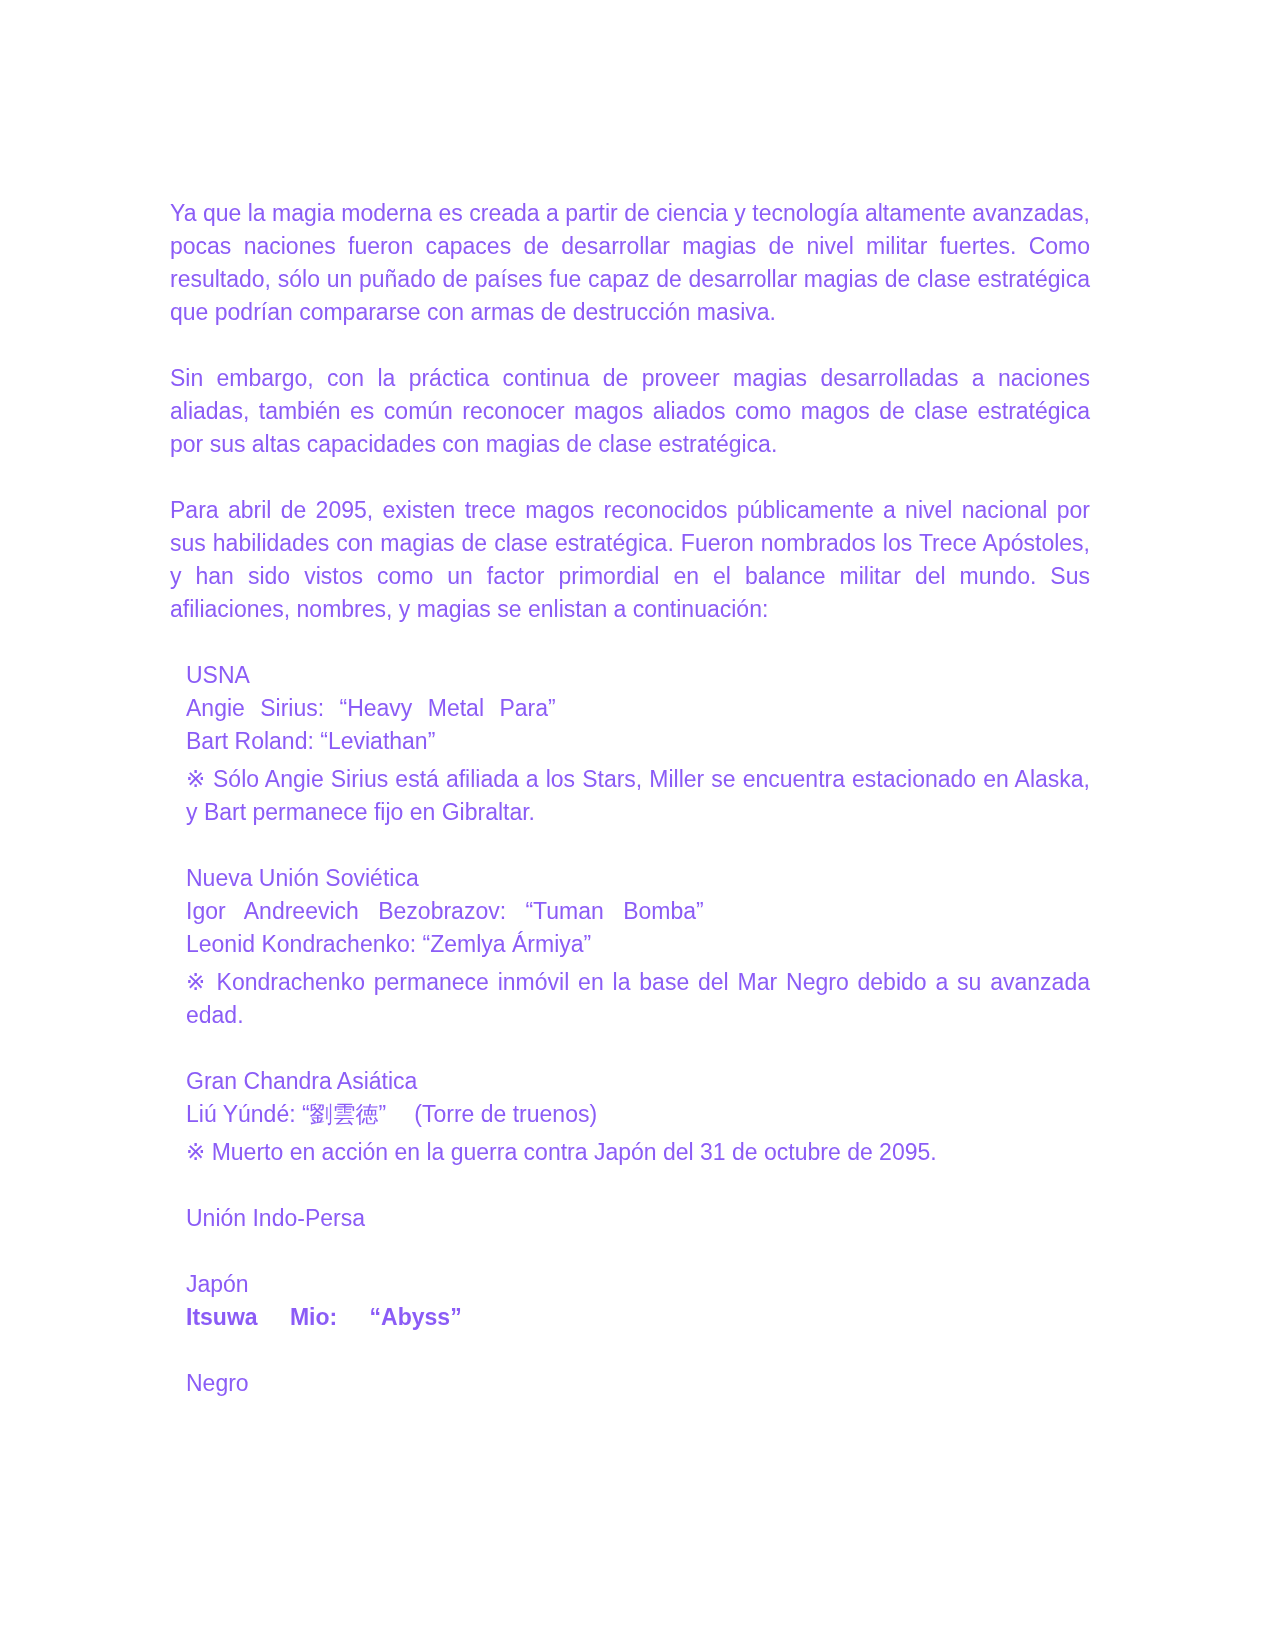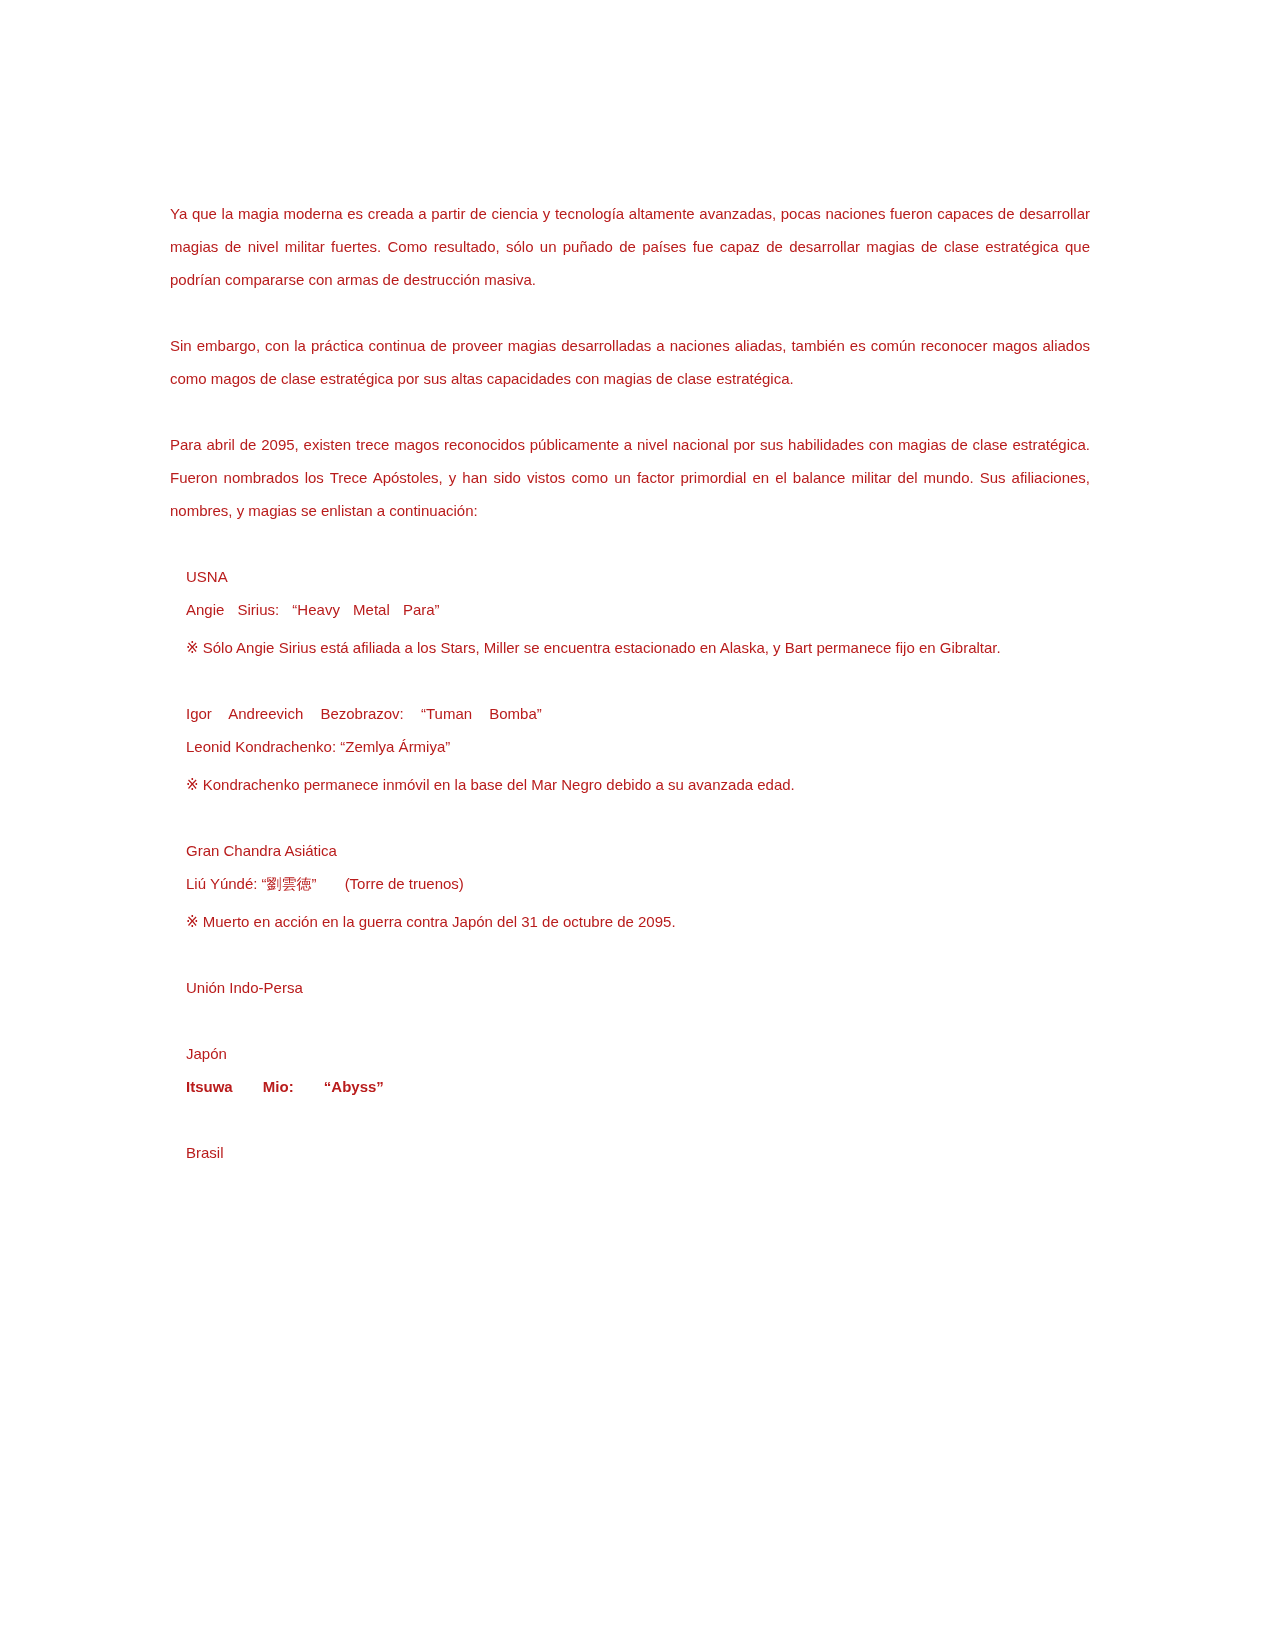--- a/index.html
+++ b/index.html
@@ -13,23 +13,23 @@
     height: 1650px;
     background: #ffffff;
     overflow: hidden;
   }
   .content {
     position: absolute;
     left: 170px;
     top: 197px;
     width: 920px;
     font-family: "Liberation Sans", "DejaVu Sans", sans-serif;
-    font-size: 15px;
+    font-size: 23px;
     line-height: 33px;
-    color: #b91c1c;
+    color: #8b5cf6;
   }
   .para {
     margin: 0 0 33px 0;
     text-align: justify;
   }
   .section {
     margin: 0 0 33px 16px;
   }
   .section:last-child { margin-bottom: 0; }
   .line {
@@ -52,24 +52,26 @@
 <div class="page">
   <div class="content">
 
     <p class="para">Ya que la magia moderna es creada a partir de ciencia y tecnología altamente avanzadas, pocas naciones fueron capaces de desarrollar magias de nivel militar fuertes. Como resultado, sólo un puñado de países fue capaz de desarrollar magias de clase estratégica que podrían compararse con armas de destrucción masiva.</p>
     <p class="para">Sin embargo, con la práctica continua de proveer magias desarrolladas a naciones aliadas, también es común reconocer magos aliados como magos de clase estratégica por sus altas capacidades con magias de clase estratégica.</p>
     <p class="para">Para abril de 2095, existen trece magos reconocidos públicamente a nivel nacional por sus habilidades con magias de clase estratégica. Fueron nombrados los Trece Apóstoles, y han sido vistos como un factor primordial en el balance militar del mundo. Sus afiliaciones, nombres, y magias se enlistan a continuación:</p>
 
     <div class="section">
       <div class="line">USNA</div>
       <div class="line spread-sm">Angie Sirius: “Heavy Metal Para”</div>
+      <div class="line">Bart Roland: “Leviathan”</div>
       <p class="note">※ Sólo Angie Sirius está afiliada a los Stars, Miller se encuentra estacionado en Alaska, y Bart permanece fijo en Gibraltar.</p>
     </div>
 
     <div class="section">
+      <div class="line">Nueva Unión Soviética</div>
       <div class="line spread-md">Igor Andreevich Bezobrazov: “Tuman Bomba”</div>
       <div class="line">Leonid Kondrachenko: “Zemlya Ármiya”</div>
       <p class="note">※ Kondrachenko permanece inmóvil en la base del Mar Negro debido a su avanzada edad.</p>
     </div>
 
     <div class="section">
       <div class="line">Gran Chandra Asiática</div>
       <div class="line"><span>Liú Yúndé: “劉雲徳”</span><span class="annotation-gap">(Torre de truenos)</span></div>
       <p class="note">※ Muerto en acción en la guerra contra Japón del 31 de octubre de 2095.</p>
     </div>
@@ -77,17 +79,17 @@
     <div class="section">
       <div class="line">Unión Indo-Persa</div>
     </div>
 
     <div class="section">
       <div class="line">Japón</div>
       <div class="line spread-lg">Itsuwa Mio: “Abyss”</div>
     </div>
 
     <div class="section">
-      <div class="line">Brasil</div>
+      <div class="line">Negro</div>
     </div>
 
   </div>
 </div>
 
 </body></html>

